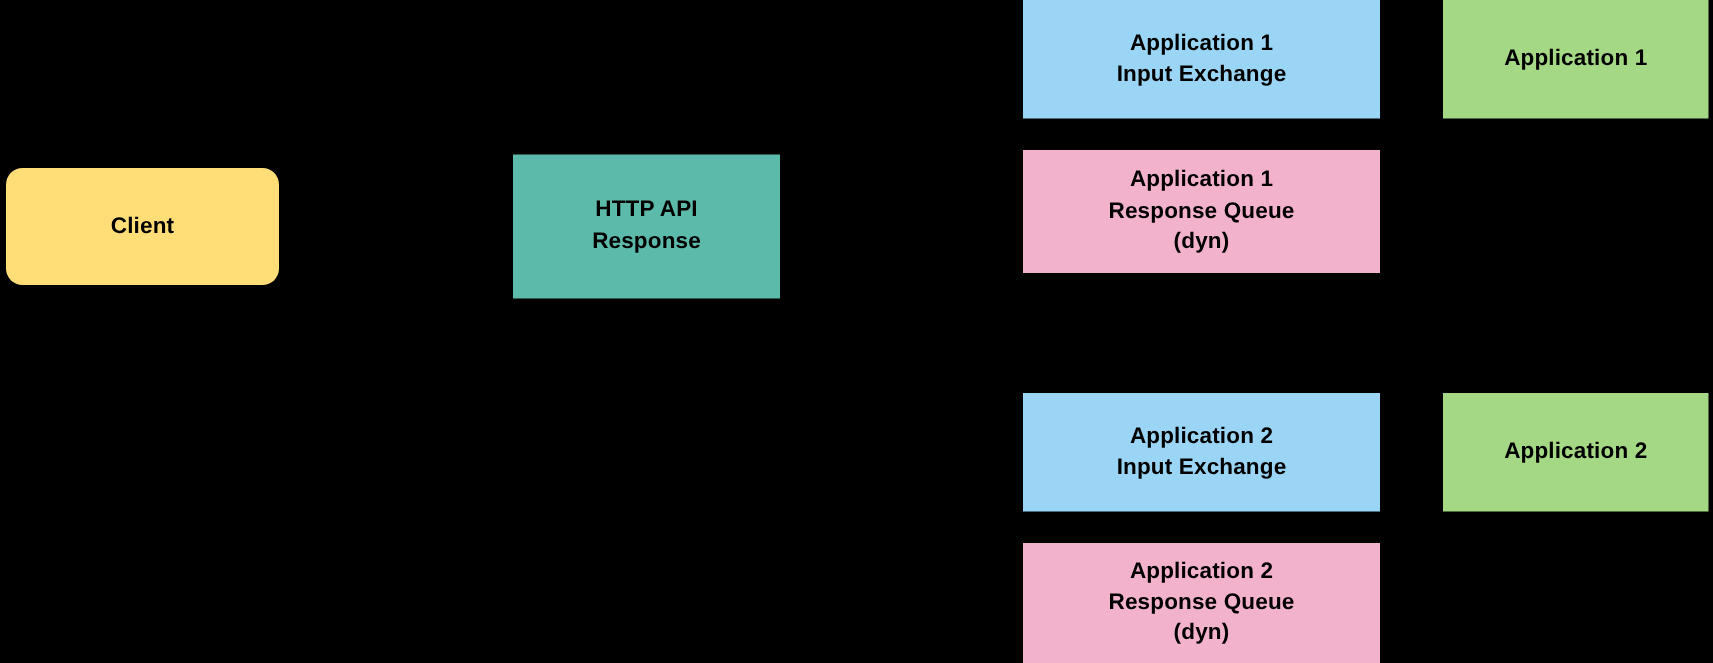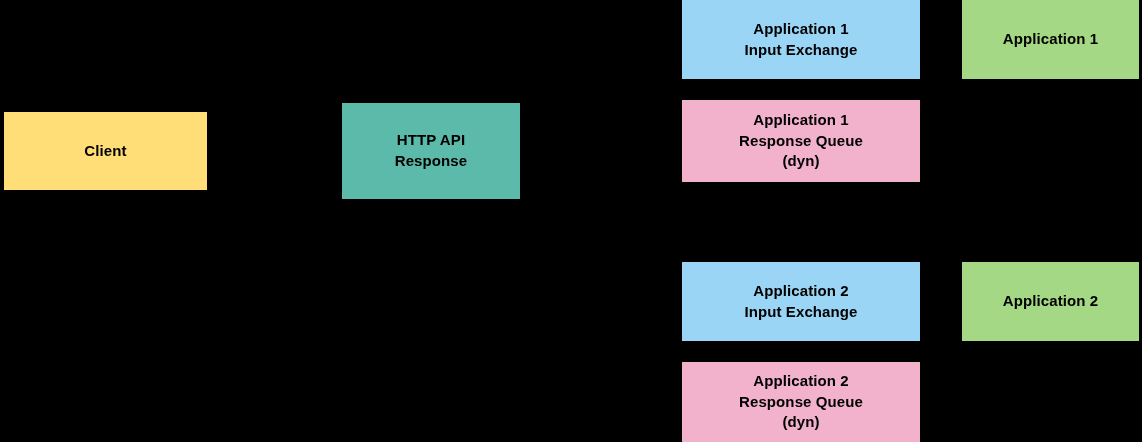--- a/index.html
+++ b/index.html
@@ -34,21 +34,21 @@
     display: block;
     width: 100%;
     white-space: pre-line;
   }
 </style>
 </head>
 <body>
 
 <div id="canvas" style="width: 1142px; height: 442px; background: rgb(0, 0, 0);">
 
-  <div class="node" style="left: 4px; top: 112px; width: 203px; height: 78px; background: rgb(255, 221, 119);">
+  <div class="node" style="left: 4px; top: 112px; width: 182px; height: 78px; background: rgb(255, 221, 119); border-radius: 11px;">
     <span class="node-label">Client</span>
   </div>
 
   <div class="node" style="left: 342px; top: 103px; width: 178px; height: 96px; background: rgb(92, 186, 171);">
     <span class="node-label">HTTP API
 Response</span>
   </div>
 
   <div class="node" style="left: 682px; top: 0px; width: 238px; height: 79px; background: rgb(154, 213, 245);">
     <span class="node-label">Application 1

